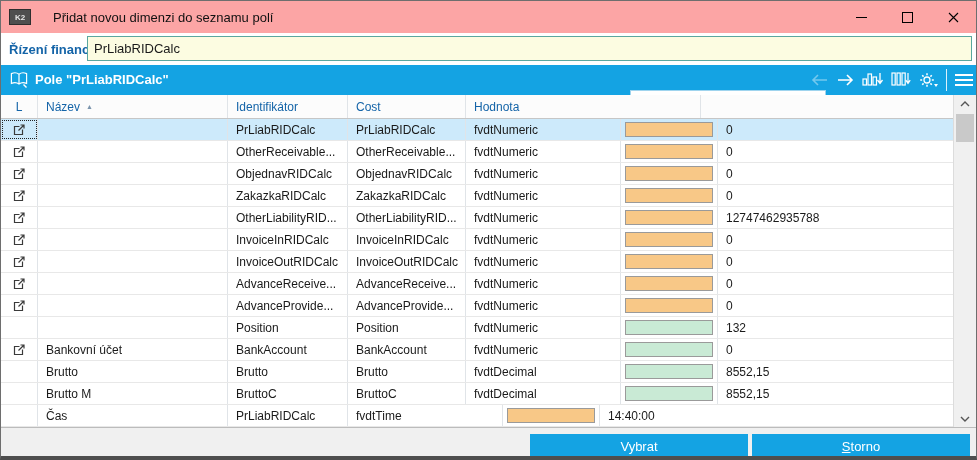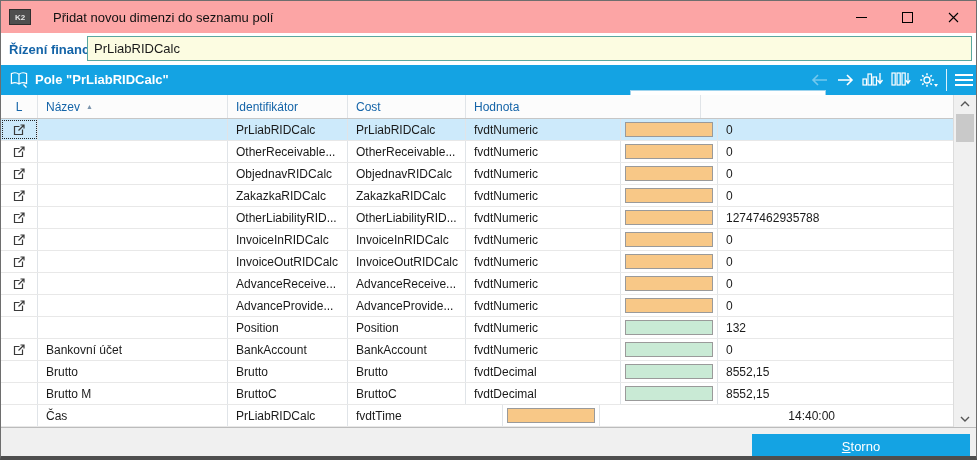--- a/index.html
+++ b/index.html
@@ -357,35 +357,36 @@
         <div class="cell" style="width: 235px; border-right: none;">8552,15</div>
       </div>
       <div class="trow">
         <div class="cell lcell" style="width: 37px;"></div>
         <div class="cell" style="width: 190px;">Čas</div>
         <div class="cell" style="width: 120px;">PrLiabRIDCalc</div>
         <div class="cell" style="width: 155px;">fvdtTime</div>
         <div class="cell gcell" style="width: 97px;">
           <div class="chip" style="background: rgb(248, 200, 135);"></div>
         </div>
-        <div class="cell" style="width: 235px; border-right: none; text-align: right;">14:40:00</div>
+        <div class="cell" style="width: 235px; border-right: none;">14:40:00</div>
       </div>
     </div>
 
   <div class="scroll">
     <div class="sarrow up">
       <svg width="10" height="6" viewBox="0 0 10 6">
           <path d="M1 5 L5 1 L9 5" stroke="#555" stroke-width="1.4" fill="none"></path>
         </svg>
     </div>
     <div class="thumb"></div>
     <div class="sarrow down">
       <svg width="10" height="6" viewBox="0 0 10 6">
           <path d="M1 1 L5 5 L9 1" stroke="#555" stroke-width="1.4" fill="none"></path>
         </svg>
     </div>
   </div>
 
   <div class="bottombar">
+    <button class="btn select">Vybrat</button>
     <button class="btn cancel"><span class="u">S</span><span>torno</span></button>
   </div>
 
 </div>
 
 </body></html>

